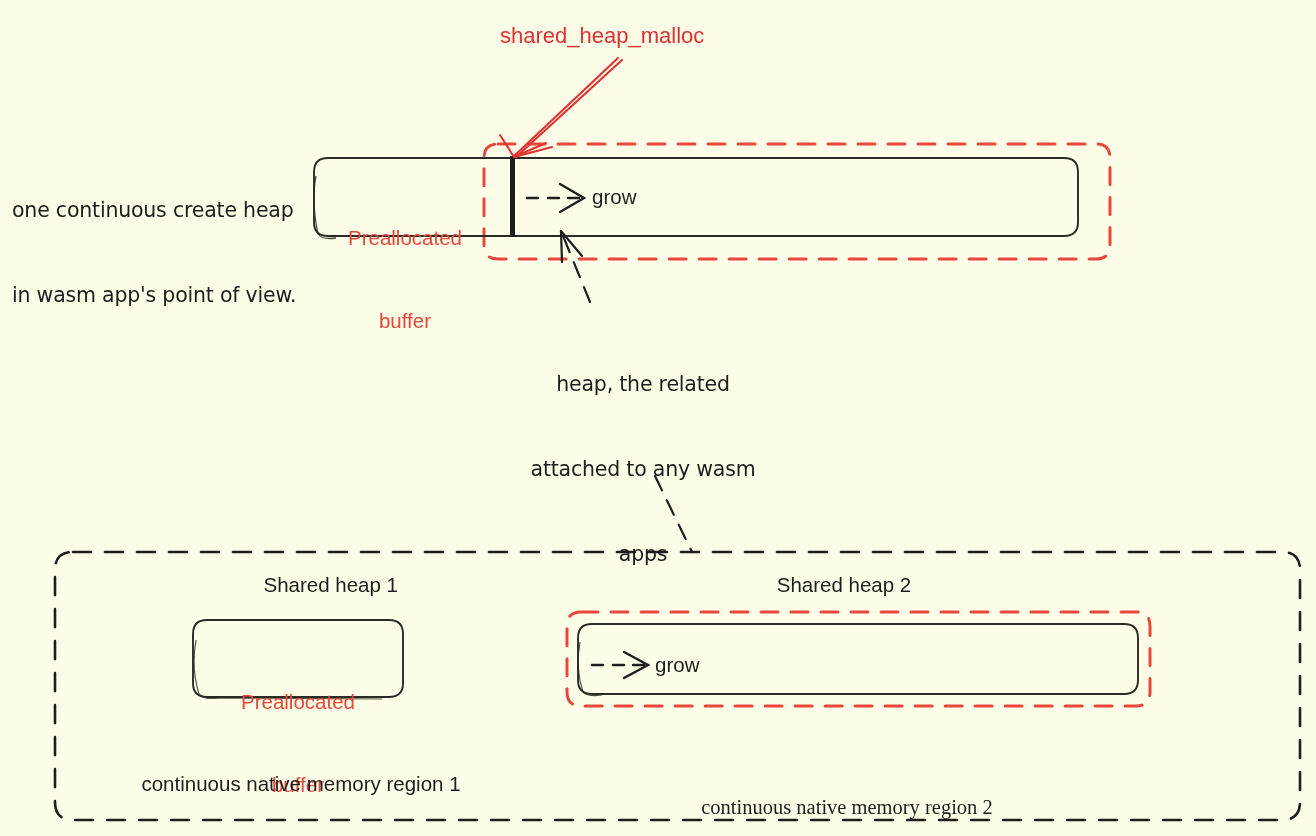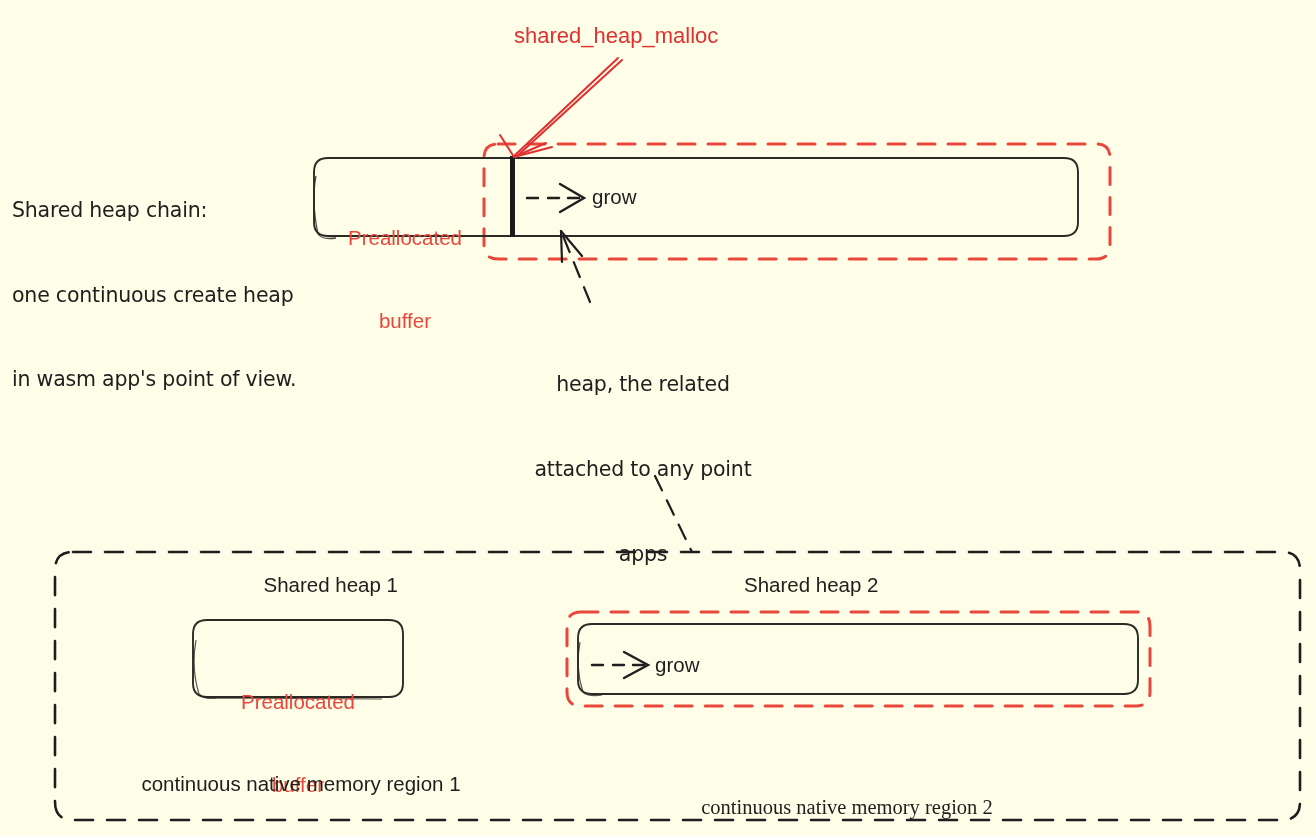--- a/index.html
+++ b/index.html
@@ -32,21 +32,21 @@
     left: 12px;
     top: 142px;
     font-size: 20.5px;
     color: #1e1e1e;
     letter-spacing: -0.2px;
   }
   #chain-note div { line-height: 31px; }
 
   
   #malloc-label {
-    left: 514px;
+    left: 500px;
     top: 22px;
     font-size: 22px;
     color: #e03131;
     font-family: "Liberation Sans", sans-serif;
   }
 
   
   #prealloc-top {
     left: 330px;
     top: 170px;
@@ -84,20 +84,21 @@
     top: 572px;
     width: 200px;
     text-align: right;
     font-size: 20.5px;
     font-family: "Liberation Sans", sans-serif;
   }
   #heap2-title {
     left: 744px;
     top: 572px;
     width: 200px;
+    text-align: center;
     font-size: 20.5px;
     font-family: "Liberation Sans", sans-serif;
   }
   #prealloc-bottom {
     left: 218px;
     top: 634px;
     width: 160px;
     text-align: center;
     font-size: 20.5px;
     color: #e8483c;
@@ -178,35 +179,34 @@
   <g fill="none" stroke="#1e1e1e" stroke-width="2.4" stroke-linecap="round">
     <line x1="592" y1="665" x2="610" y2="665" stroke-dasharray="11 9"></line>
     <line x1="613" y1="665" x2="646" y2="665" stroke-dasharray="11 9"></line>
     <path d="M 624 652 L 648 665 L 624 678"></path>
   </g>
 </svg>
 
 <div class="txt" id="malloc-label">shared_heap_malloc</div>
 
 <div class="txt" id="chain-note">
-  <div>Shared heap chain:</div>
   <div>one continuous create heap</div>
   <div>in wasm app's point of view.</div>
 </div>
 
 <div class="txt" id="prealloc-top">
   <div>Preallocated</div>
   <div>buffer</div>
 </div>
 
 <div class="txt" id="grow-top">grow</div>
 
 <div class="txt" id="chain-rule">
   <div>heap, the related</div>
-  <div>attached to any point</div>
+  <div>attached to any wasm</div>
   <div>apps</div>
 </div>
 
 <div class="txt" id="heap1-title">Shared heap 1</div>
 
 <div class="txt" id="prealloc-bottom">
   <div>Preallocated</div>
   <div>buffer</div>
 </div>
 

